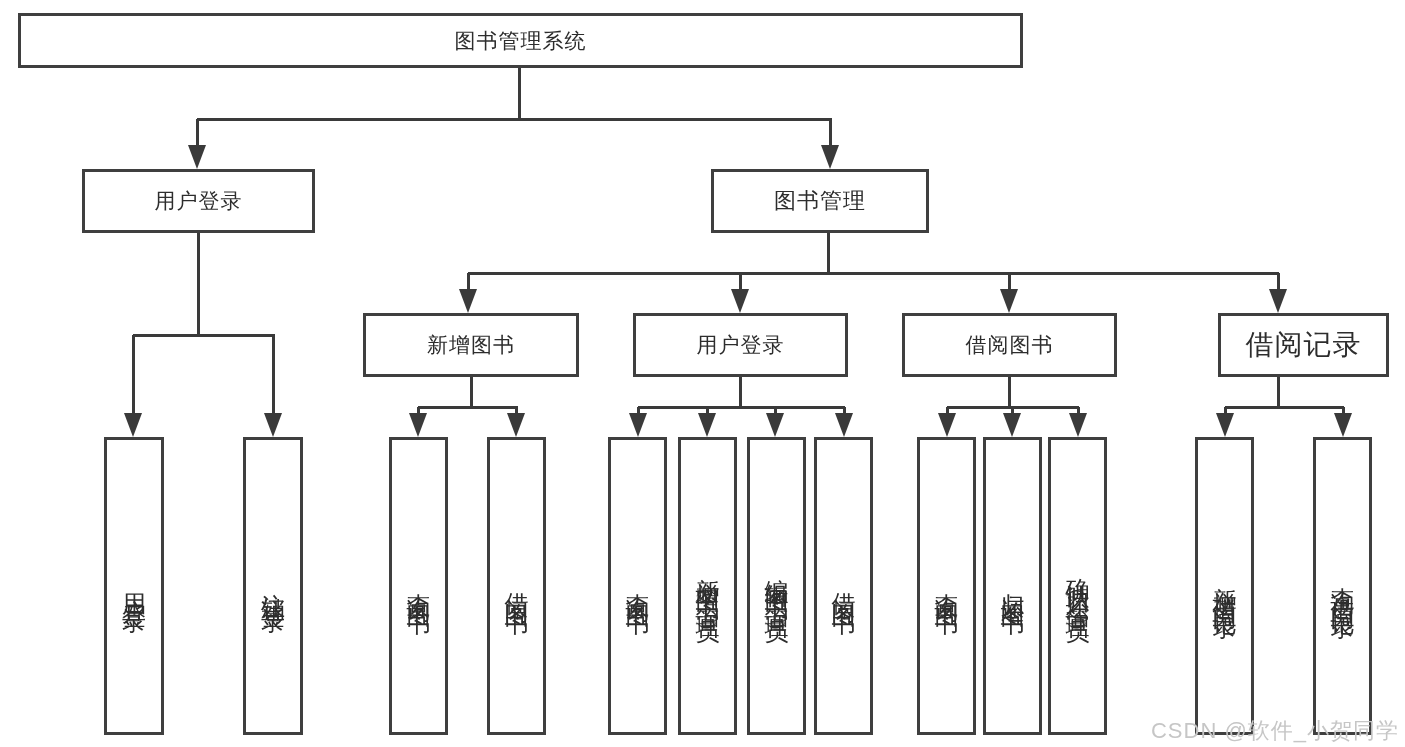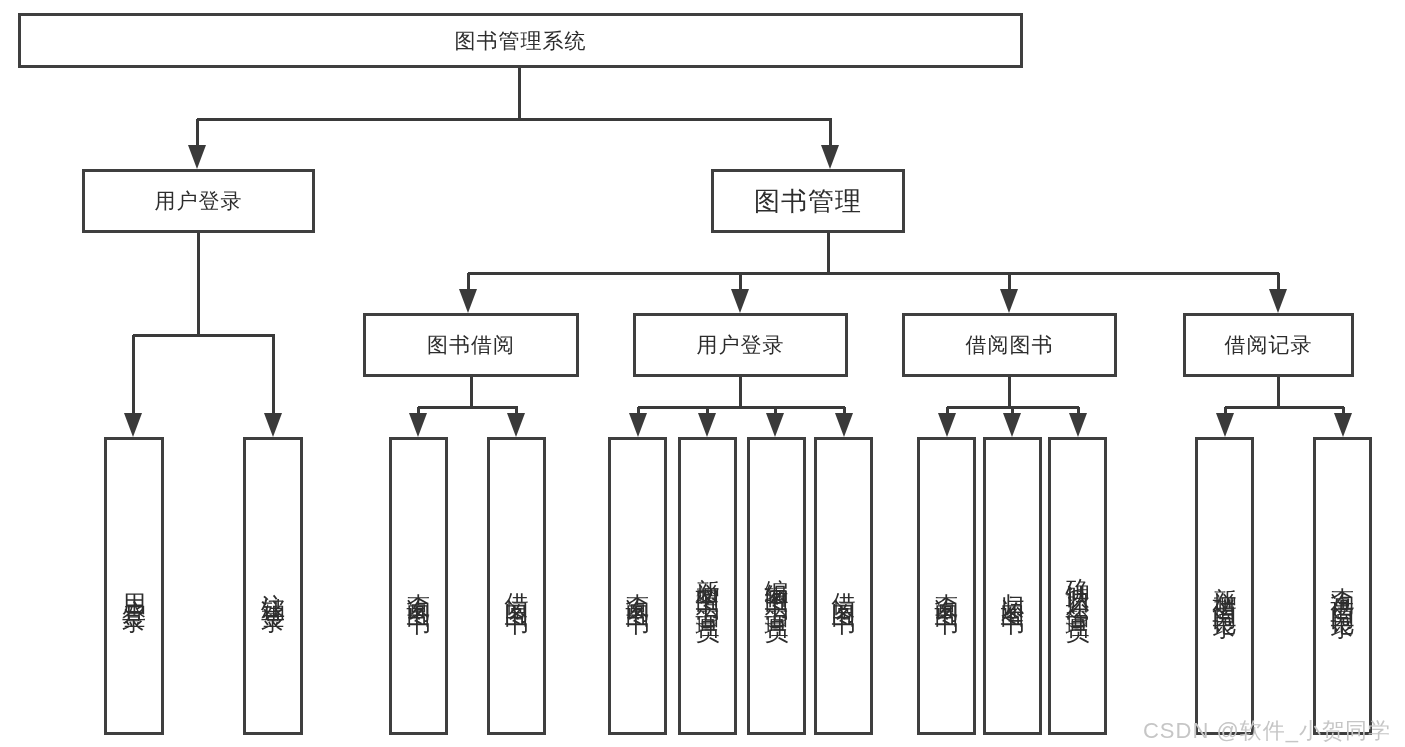--- a/index.html
+++ b/index.html
@@ -45,21 +45,21 @@
     position: absolute;
     width: 0;
     height: 0;
     border-left: 9px solid transparent;
     border-right: 9px solid transparent;
     border-top: 24px solid var(--line, #3a3a3a);
     z-index: 1;
   }
   .watermark {
     position: absolute;
-    right: 14px;
+    right: 6px;
     bottom: 1px;
     font-size: 22px;
     letter-spacing: 1px;
     color: var(--watermark, #c6c6c6);
     z-index: 3;
     pointer-events: none;
   }
 </style>
 </head>
 <body>
@@ -117,33 +117,33 @@
       <div class="arrow" style="left: 1003px; top: 413px;"></div>
       <div class="arrow" style="left: 1069px; top: 413px;"></div>
       <div class="arrow" style="left: 1216px; top: 413px;"></div>
       <div class="arrow" style="left: 1334px; top: 413px;"></div>
       <div class="node h" style="left: 18px; top: 13px; width: 1005px; height: 55px; font-size: 21px;">
         <span>图书管理系统</span>
       </div>
       <div class="node h" style="left: 82px; top: 169px; width: 233px; height: 64px; font-size: 21px;">
         <span>用户登录</span>
       </div>
-      <div class="node h" style="left: 711px; top: 169px; width: 194px; height: 64px; font-size: 26px;">
+      <div class="node h" style="left: 711px; top: 169px; width: 218px; height: 64px; font-size: 22px;">
         <span>图书管理</span>
       </div>
       <div class="node h" style="left: 363px; top: 313px; width: 216px; height: 64px; font-size: 21px;">
-        <span>图书借阅</span>
+        <span>新增图书</span>
       </div>
       <div class="node h" style="left: 633px; top: 313px; width: 215px; height: 64px; font-size: 21px;">
         <span>用户登录</span>
       </div>
       <div class="node h" style="left: 902px; top: 313px; width: 215px; height: 64px; font-size: 21px;">
         <span>借阅图书</span>
       </div>
-      <div class="node h" style="left: 1183px; top: 313px; width: 171px; height: 64px; font-size: 21px;">
+      <div class="node h" style="left: 1218px; top: 313px; width: 171px; height: 64px; font-size: 28px;">
         <span>借阅记录</span>
       </div>
       <div class="node v" style="left: 104px; top: 437px; width: 60px; height: 298px; font-size: 24px;">
         <span>用户登录</span>
       </div>
       <div class="node v" style="left: 243px; top: 437px; width: 60px; height: 298px; font-size: 24px;">
         <span>注销登录</span>
       </div>
       <div class="node v" style="left: 389px; top: 437px; width: 59px; height: 298px; font-size: 24px;">
         <span>查询图书</span>

